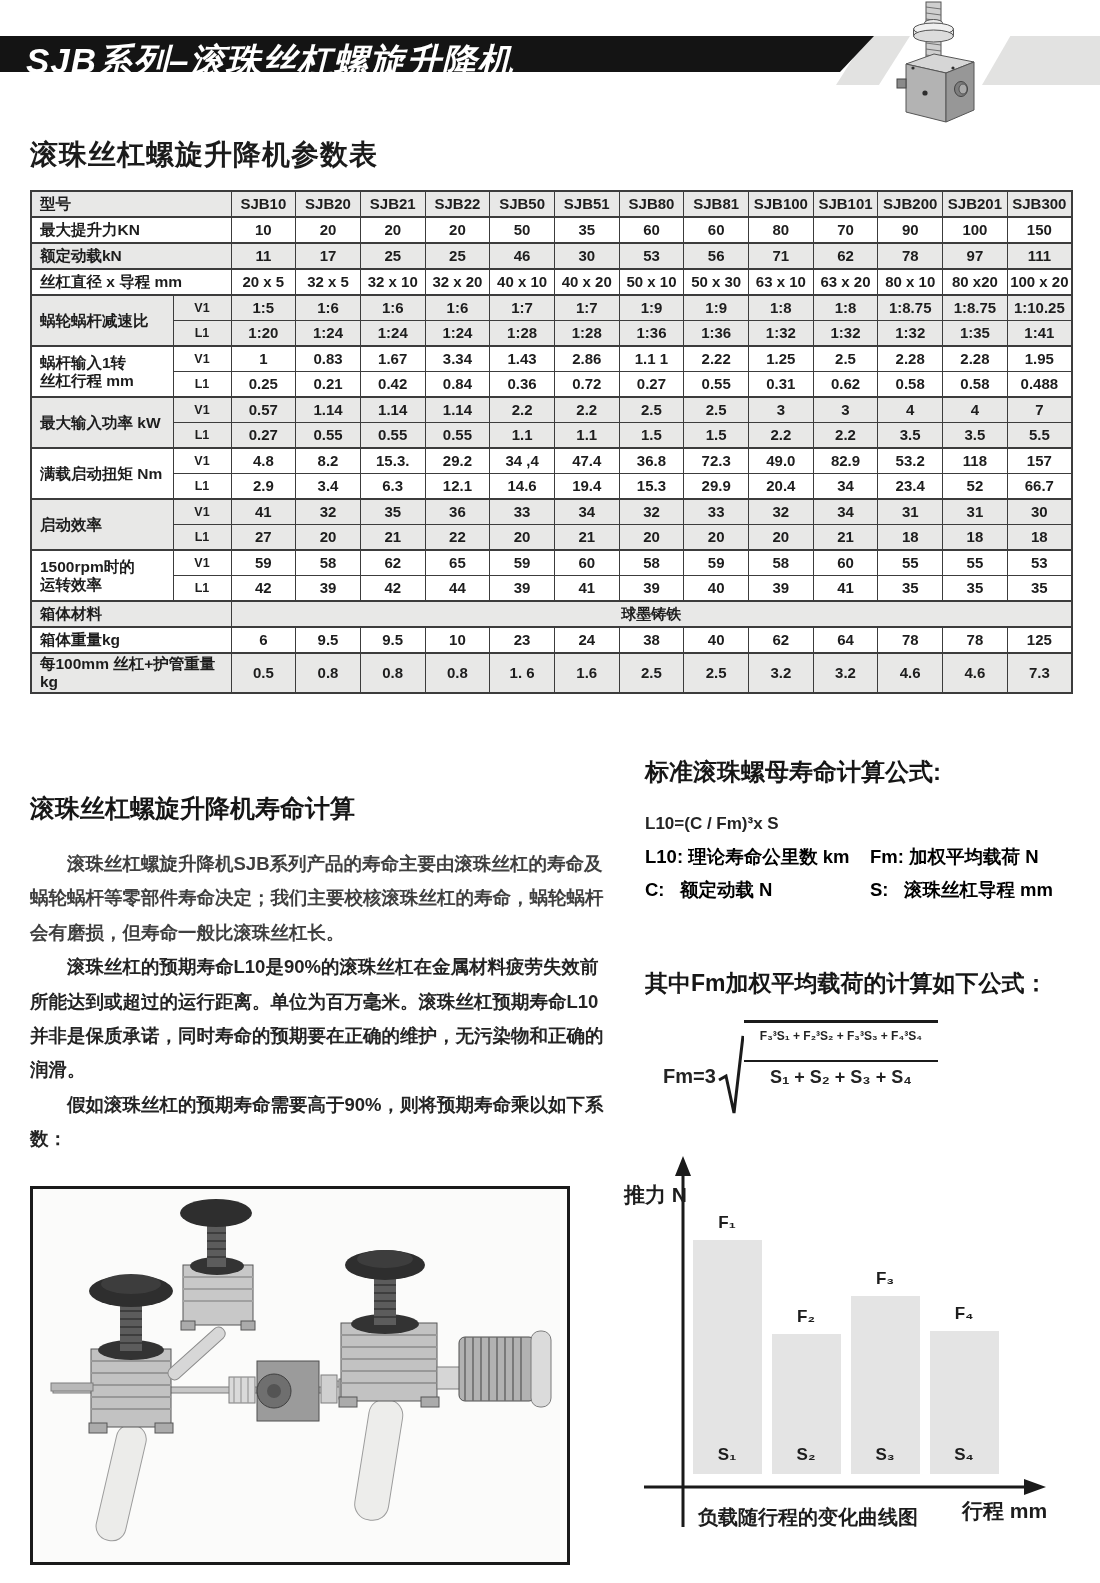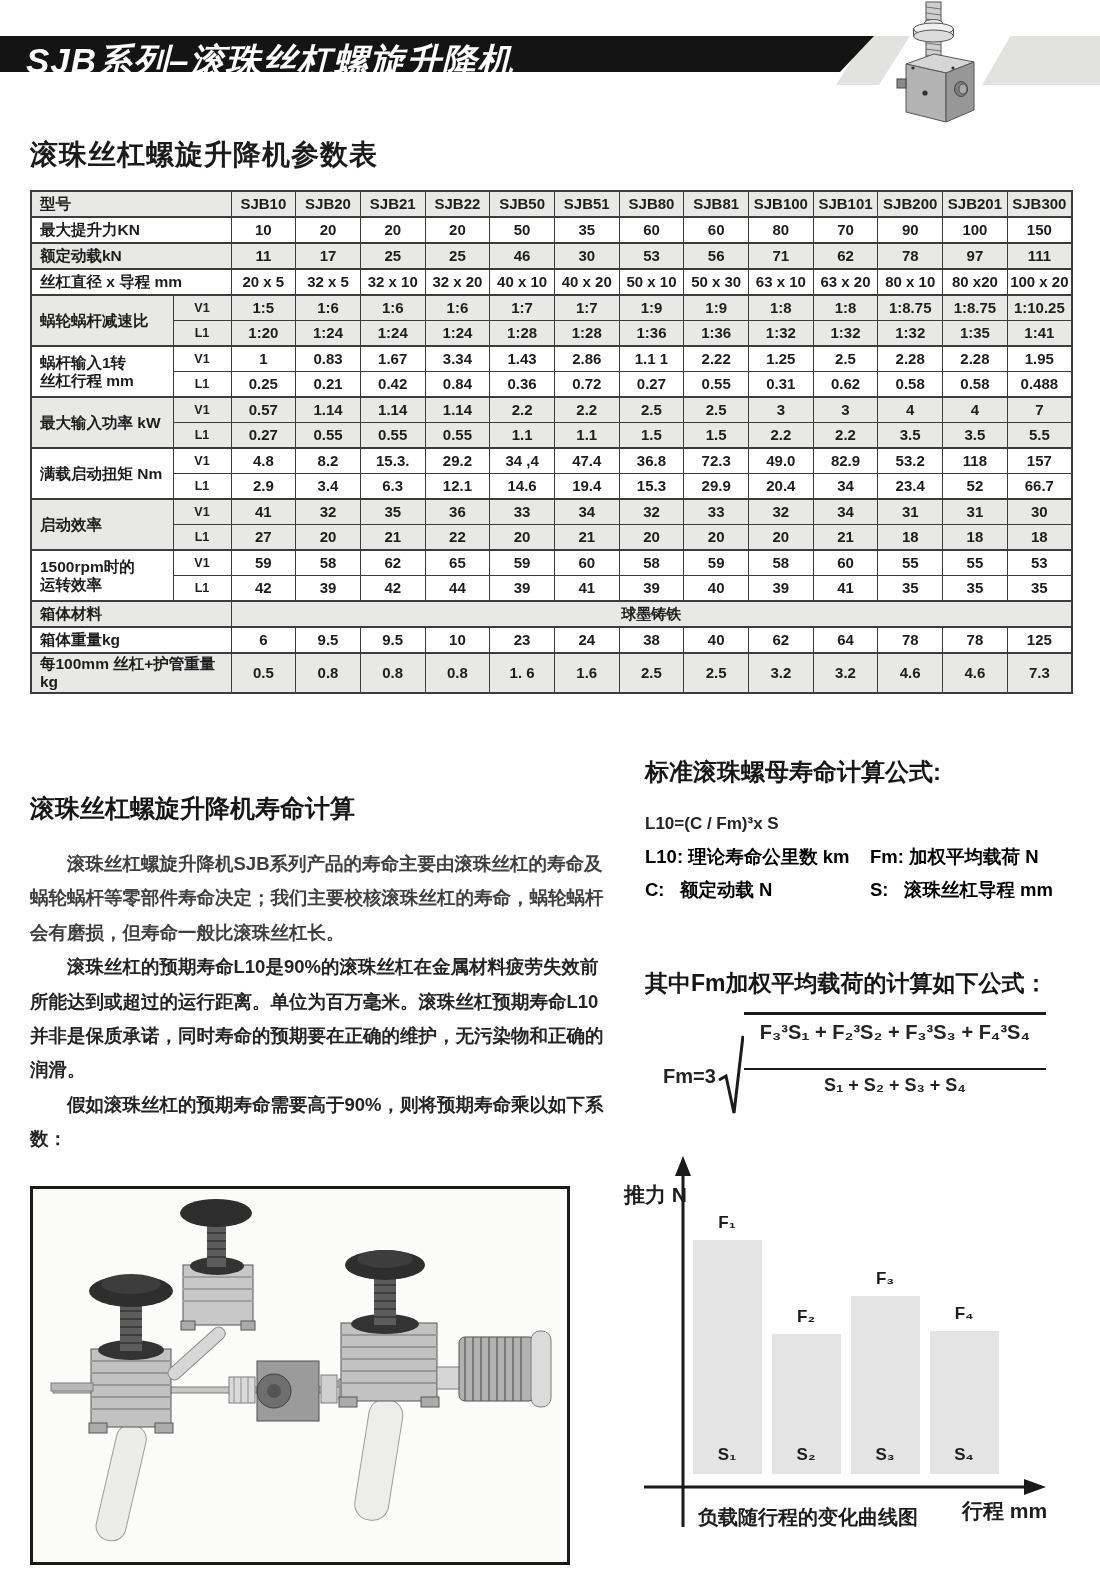--- a/index.html
+++ b/index.html
@@ -396,21 +396,21 @@
   </div>
 
   <div style="position:absolute;left:645px;top:968px;width:445px;">
     <div style="font-size:23px;font-weight:bold;color:#161616;margin-bottom:34px;">其中Fm加权平均载荷的计算如下公式：</div>
     <div style="display:flex;align-items:center;margin-left:18px;">
       <span style="font-size:20px;font-weight:bold;color:#242424;margin-right:2px;">Fm=3</span>
       <svg width="26" height="86" viewBox="0 0 26 86" style="flex:none;">
         <polyline points="1,47 8,43 16,80 25,3" fill="none" stroke="#1b1b1b" stroke-width="3"></polyline>
       </svg>
       <div style="border-top:3px solid #1b1b1b;text-align:center;margin-top:-40px;">
-        <div style="border-bottom:2.5px solid #1b1b1b;padding:6px 16px 24px;font-size:20px;font-weight:bold;color:#242424;">F₃³S₁ + F₂³S₂ + F₃³S₃ + F₄³S₄</div>
+        <div style="border-bottom:2.5px solid #1b1b1b;padding:6px 16px 17px;font-size:12px;font-weight:bold;color:#242424;">F₃³S₁ + F₂³S₂ + F₃³S₃ + F₄³S₄</div>
         <div style="padding:5px 4px;font-size:18px;font-weight:bold;color:#242424;">S₁ + S₂ + S₃ + S₄</div>
       </div>
     </div>
   </div>
 
   <div style="position:absolute;left:30px;top:1186px;width:534px;height:373px;border:3px solid #1a1a1a;background:#fdfdfd;">
     <svg width="534" height="373" viewBox="0 0 534 373">
       <rect x="0" y="0" width="534" height="373" fill="#fbfbfa"></rect>
 
       <rect x="20" y="198" width="280" height="6" fill="#c7c7c7" stroke="#7d7d7d" stroke-width="1"></rect>

